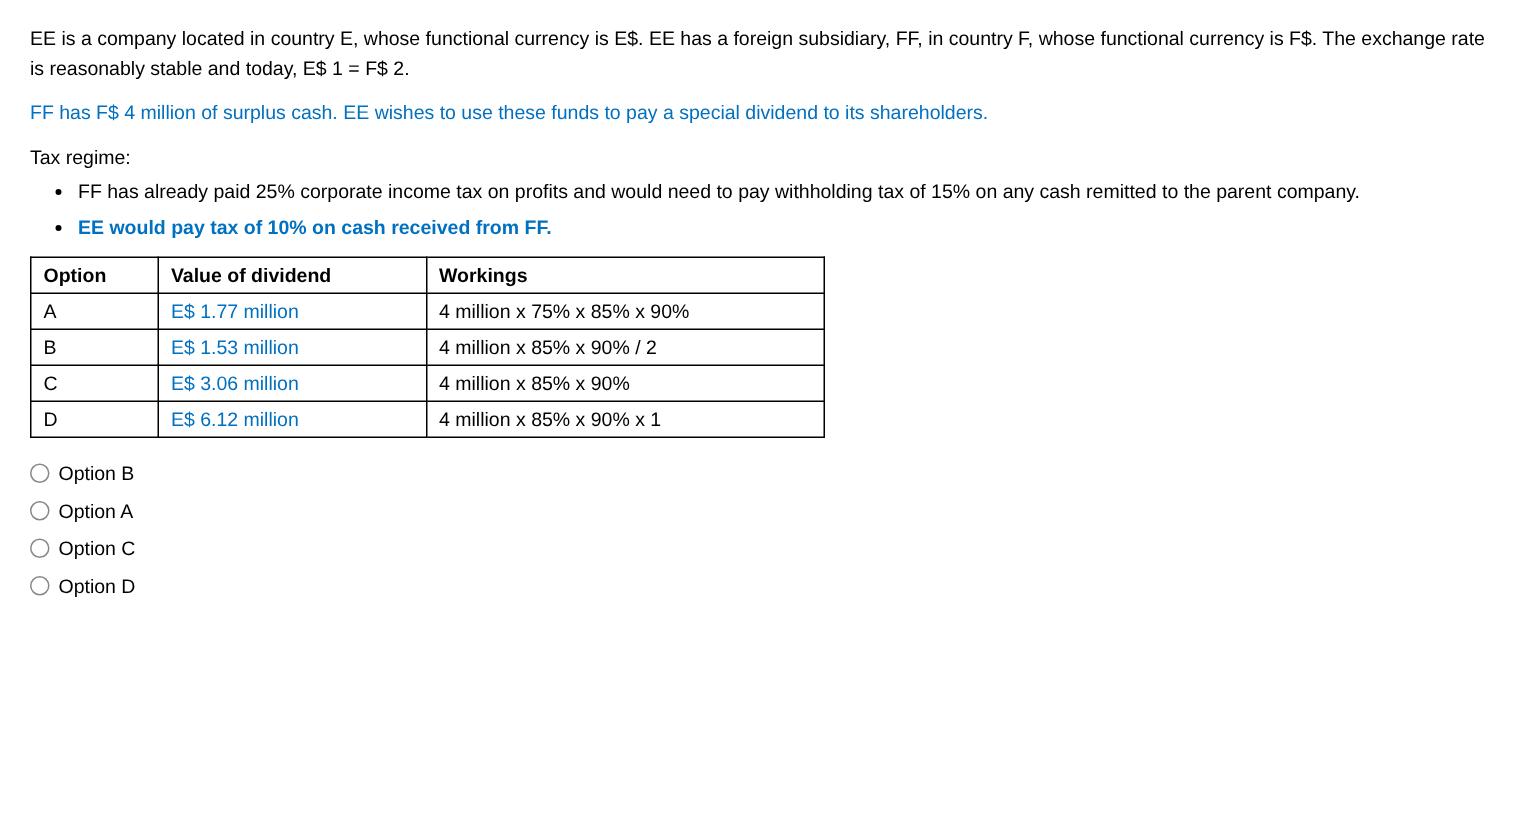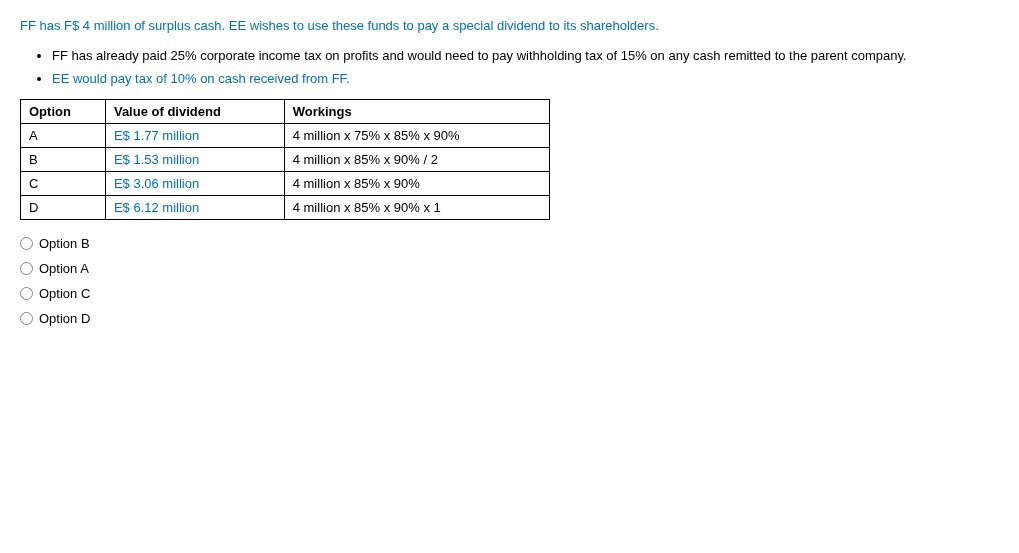--- a/index.html
+++ b/index.html
@@ -42,20 +42,21 @@
     }
 
     .bullet-item {
       list-style: disc;
       margin-bottom: 4px;
       line-height: 1.5;
     }
 
     .bullet-item span.blue {
       color: #0070c0;
+      font-weight: bold;
     }
 
     .question-text {
       color: #0070c0;
       margin-bottom: 12px;
       line-height: 1.5;
     }
 
     table {
       border-collapse: collapse;
@@ -105,23 +106,25 @@
     .radio-label {
       color: #000000;
       font-size: 13px;
     }
   </style>
 </head>
 <body>
 
 <div class="content-area">
 
+  <p class="paragraph">EE is a company located in country E, whose functional currency is E$. EE has a foreign subsidiary, FF, in country F, whose functional currency is F$. The exchange rate is reasonably stable and today, E$ 1 = F$ 2.</p>
 
   <p class="paragraph highlight-blue">FF has F$ 4 million of surplus cash. EE wishes to use these funds to pay a special dividend to its shareholders.</p>
 
+  <p class="tax-regime-label">Tax regime:</p>
 
   <ul class="bullet-list">
     <li class="bullet-item">
       <span>FF has already paid 25% corporate income tax on profits and would need to pay withholding tax of 15% on any cash remitted to the parent company.</span>
     </li>
     <li class="bullet-item">
       <span class="blue">EE would pay tax of 10% on cash received from FF.</span>
     </li>
   </ul>
 

